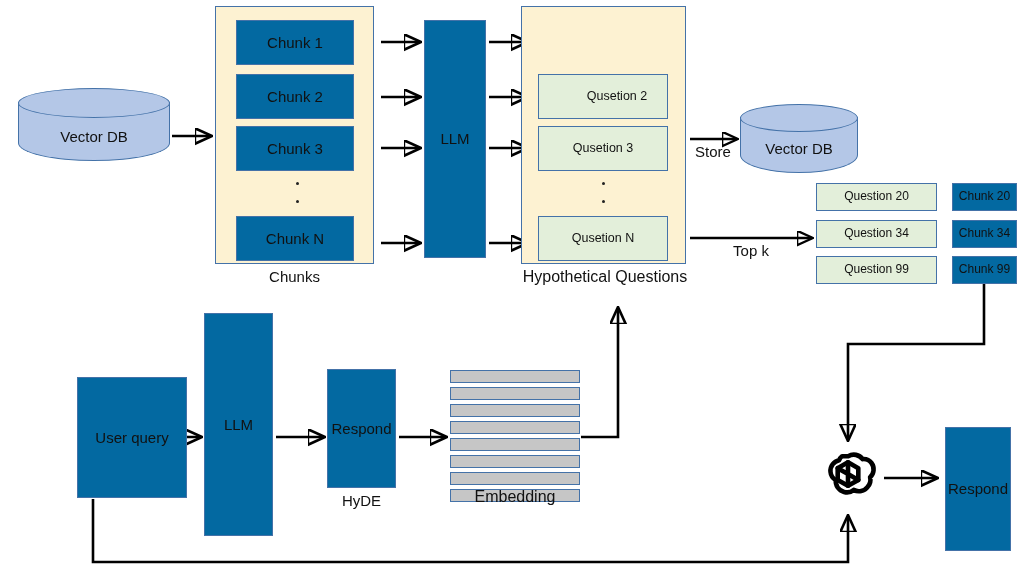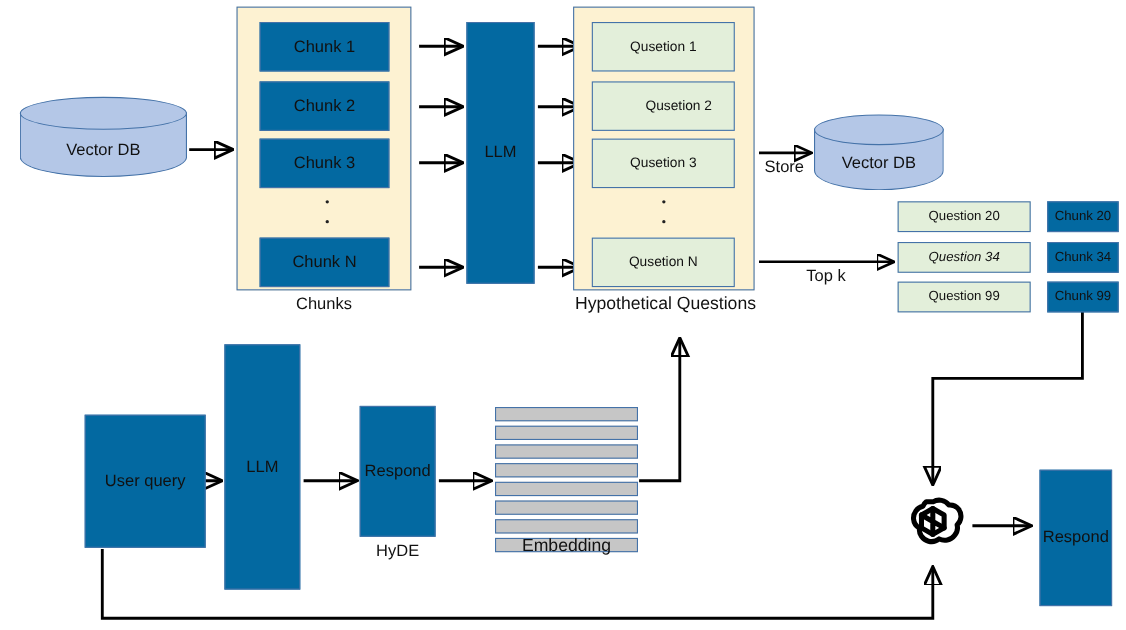--- a/index.html
+++ b/index.html
@@ -165,40 +165,39 @@
   <div class="abs node gray" style="left:236px; top:126px; width:118px; height:45px;">Chunk 3</div>
   <div class="abs node gray" style="left:236px; top:216px; width:118px; height:45px;">Chunk N</div>
   <div class="dot" style="left:296px; top:182px;"></div>
   <div class="dot" style="left:296px; top:200px;"></div>
   <div class="abs caption" style="left:215px; top:268px; width:159px;">Chunks</div>
 
   <div class="abs node gray" style="left:424px; top:20px; width:62px; height:238px;">LLM</div>
 
   <div class="abs panel" style="left:521px; top:6px; width:165px; height:258px;">
   </div>
-  <div class="abs node green small" style="left:538px; top:20px; width:130px; height:45px;">Qusetion 1</div>
   <div class="abs node green small" style="left:538px; top:74px; width:130px; height:45px;padding-left:28px;">Qusetion 2</div>
   <div class="abs node green small" style="left:538px; top:126px; width:130px; height:45px;">Qusetion 3</div>
   <div class="abs node green small" style="left:538px; top:216px; width:130px; height:45px;">Qusetion N</div>
   <div class="dot" style="left:602px; top:182px;"></div>
   <div class="dot" style="left:602px; top:200px;"></div>
   <div class="abs caption lg" style="left:505px; top:268px; width:200px;">Hypothetical Questions</div>
 
   <div class="abs caption" style="left:681px; top:143px; width:64px;">Store</div>
 
   <div class="abs cylinder" style="left:740px; top:104px; width:118px; height:68px;">
     <div class="cyl-body" style="top:13px; height:55px;"></div>
     <div class="cyl-top" style="top:0px;  height:26px;"></div>
     <div class="cyl-label" style="top:36px;">Vector DB</div>
   </div>
 
   <div class="abs caption" style="left:718px; top:242px; width:66px;">Top k</div>
 
   <div class="abs node green tiny" style="left:816px; top:183px; width:121px; height:28px;">Question 20</div>
-  <div class="abs node green tiny" style="left:816px; top:220px; width:121px; height:28px;font-style:italic;">Question 34</div>
+  <div class="abs node green tiny" style="left:816px; top:220px; width:121px; height:28px;">Question 34</div>
   <div class="abs node green tiny" style="left:816px; top:256px; width:121px; height:28px;">Question 99</div>
 
   <div class="abs node gray tiny" style="left:952px; top:183px; width:65px; height:28px;">Chunk 20</div>
   <div class="abs node gray tiny" style="left:952px; top:220px; width:65px; height:28px;">Chunk 34</div>
   <div class="abs node gray tiny" style="left:952px; top:256px; width:65px; height:28px;">Chunk 99</div>
 
   <div class="abs node gray" style="left:40px; top:377px; width:110px; height:121px;margin-left:37px;">User query</div>
 
   <div class="abs node gray" style="left:204px; top:313px; width:69px; height:223px;">LLM</div>
 

